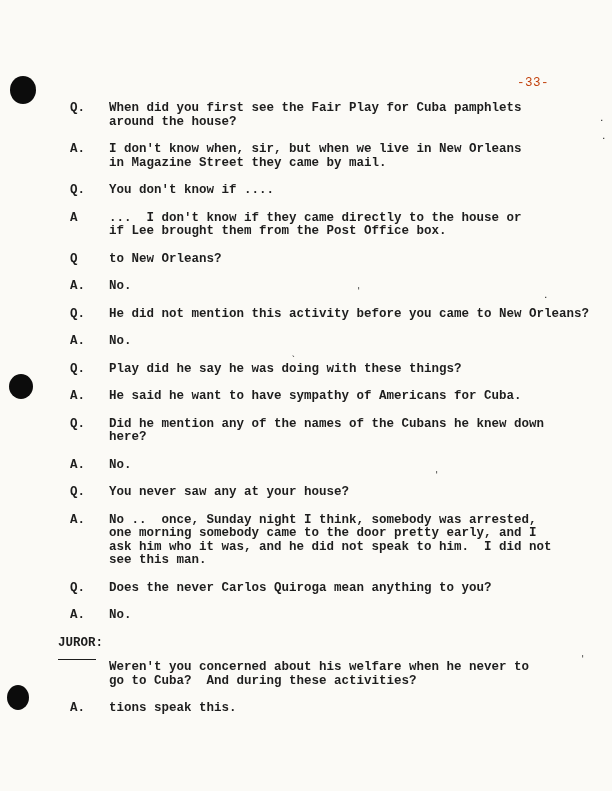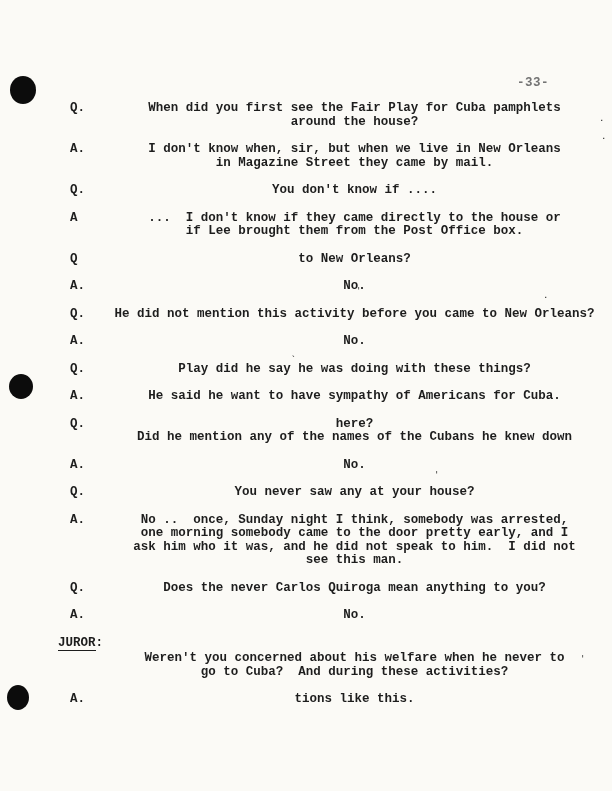--- a/index.html
+++ b/index.html
@@ -4,37 +4,37 @@
 <style>
   html,body{margin:0;padding:0;}
   body{
     width:612px;height:791px;position:relative;overflow:hidden;
     background:#fbfaf6;
     font-family:"Liberation Mono","DejaVu Sans Mono",monospace;
   }
   .page{position:absolute;inset:0;}
   .page-number{
     position:absolute;left:517px;top:76px;
-    font-size:12.5px;font-weight:700;color:#737373;letter-spacing:0.5px;
+    font-size:12.5px;font-weight:400;color:#c2410c;letter-spacing:0.5px;
     white-space:pre;
   }
   .transcript{
     position:absolute;left:70px;top:102px;width:530px;
     font-size:12.5px;line-height:13.5px;font-weight:700;color:#1d1d1d;
   }
   .entry{display:flex;margin:0 0 14px 0;}
   .speaker{flex:0 0 39px;white-space:pre;}
   .lines{flex:1 1 auto;}
-  .line{white-space:pre;text-align:center;}
+  .line{white-space:pre;}
   
   .entry.heading{display:block;margin-left:-12px;}
   .entry.heading .speaker{display:inline-block;margin-bottom:1px;}
   .entry.heading .lines{margin-left:51px;}
   .entry.heading .u{
-    display:inline-block;border-bottom:1.6px solid #1d1d1d;padding-bottom:0;
+    display:inline-block;border-bottom:1.6px solid #1d1d1d;padding-bottom:9px;
   }
   .punch{
     position:absolute;background:#0c0c0c;border-radius:50%;
   }
   .speck{
     position:absolute;color:#2a2a2a;font-size:9px;line-height:9px;
     font-family:"DejaVu Sans Mono",monospace;
   }
 </style>
 </head>
@@ -107,22 +107,22 @@
       </div>
       <div class="entry">
         <span class="speaker">A.</span>
         <div class="lines">
           <div class="line">He said he want to have sympathy of Americans for Cuba.</div>
         </div>
       </div>
       <div class="entry">
         <span class="speaker">Q.</span>
         <div class="lines">
+          <div class="line">Did he mention any of the names of the Cubans he knew down</div>
           <div class="line">here?</div>
-          <div class="line">Did he mention any of the names of the Cubans he knew down</div>
         </div>
       </div>
       <div class="entry">
         <span class="speaker">A.</span>
         <div class="lines">
           <div class="line">No.</div>
         </div>
       </div>
       <div class="entry">
         <span class="speaker">Q.</span>
@@ -151,21 +151,21 @@
           <div class="line">No.</div>
         </div>
       </div>
       <div class="entry heading"><span class="speaker"><span class="u">JUROR</span>:</span><div class="lines">
           <div class="line">Weren't you concerned about his welfare when he never to</div>
           <div class="line">go to Cuba?  And during these activities?</div>
         </div></div>
       <div class="entry">
         <span class="speaker">A.</span>
         <div class="lines">
-          <div class="line">tions like this.</div>
+          <div class="line">tions speak this.</div>
         </div>
       </div>
     </div>
   <div class="specks">
       <div class="speck" style="left: 356px; top: 287px;">'</div>
       <div class="speck" style="left: 543px; top: 291px;">.</div>
       <div class="speck" style="left: 291px; top: 356px;">`</div>
       <div class="speck" style="left: 434px; top: 471px;">'</div>
       <div class="speck" style="left: 580px; top: 655px;">'</div>
       <div class="speck" style="left: 599px; top: 114px;">.</div>

